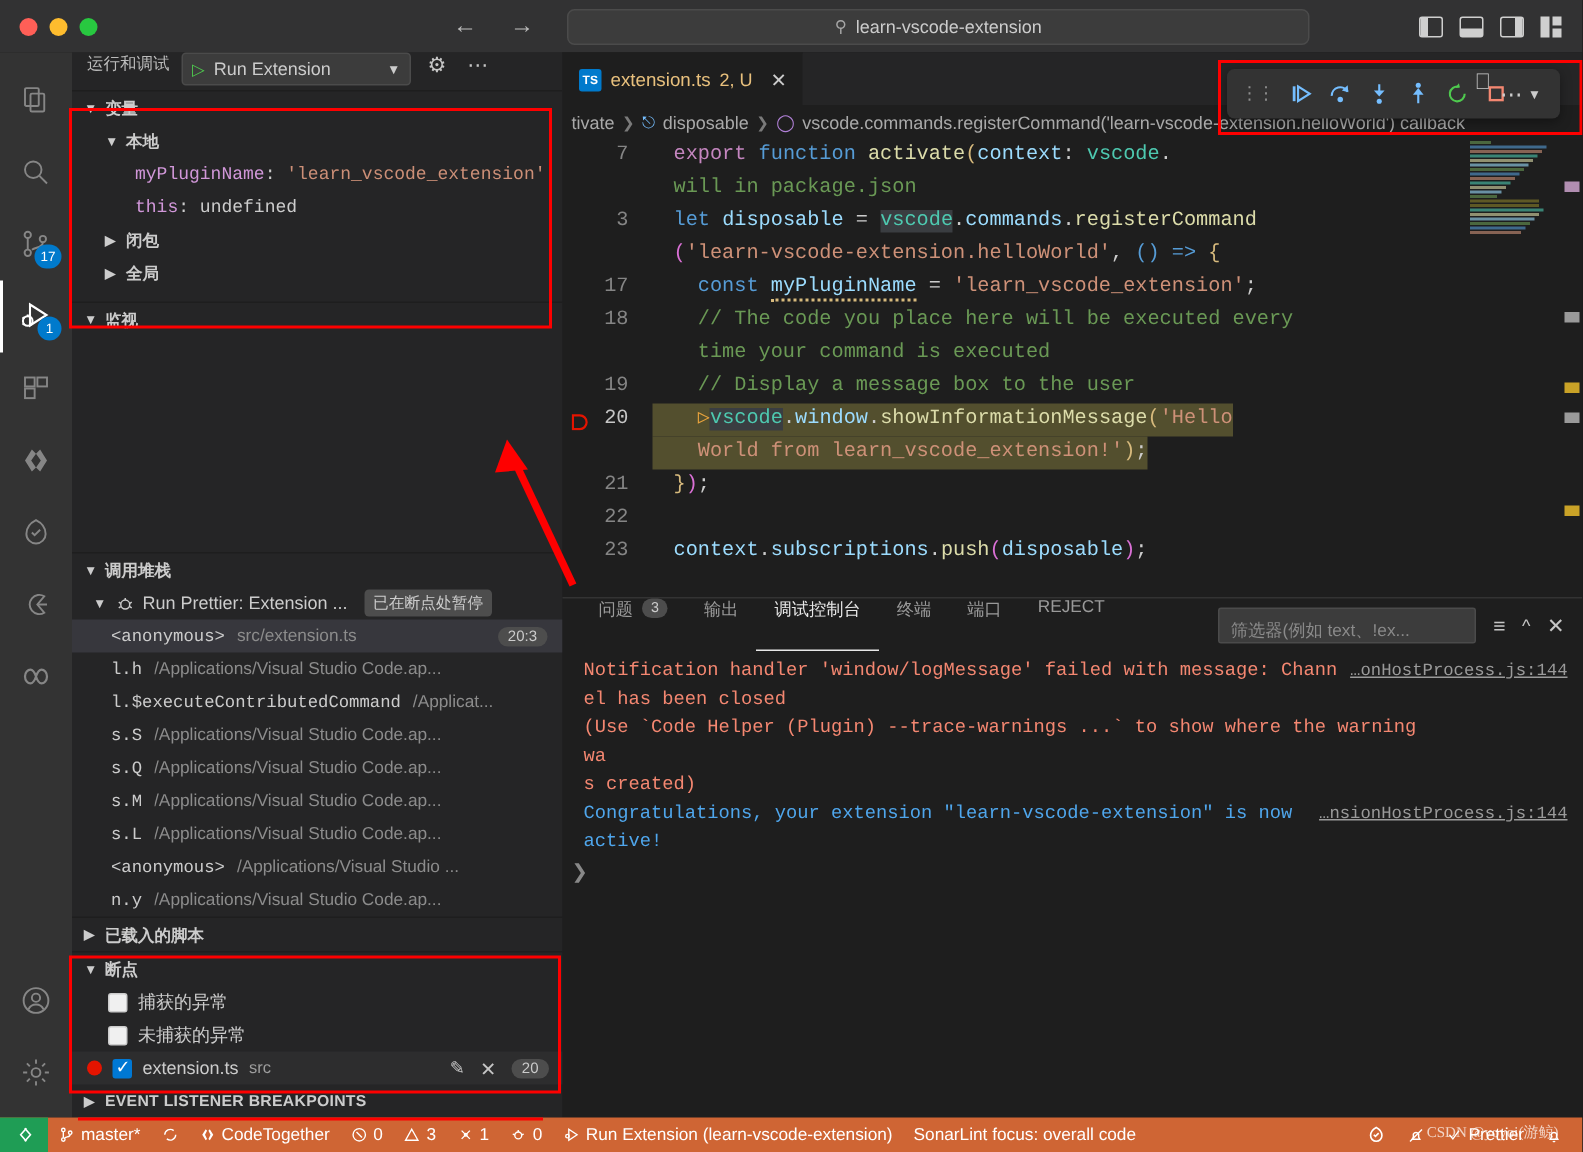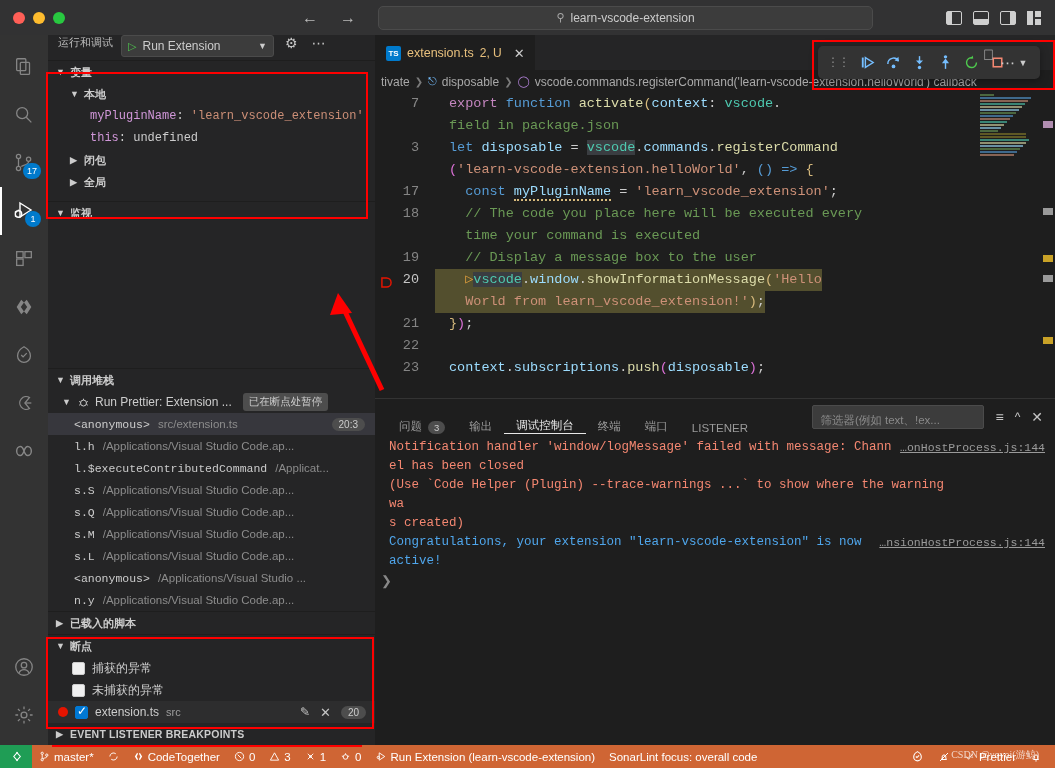--- a/index.html
+++ b/index.html
@@ -164,21 +164,21 @@
   .squig { border-bottom: 2px dotted #d7ba7d; }
 
   .minimap { position:absolute; right:18px; top:0; width:60px; height:305px; opacity:0.75;}
   .mmline { height:2px; margin:1px 0 1px 3px; }
   .overview { position:absolute; right:0; top:0; width:14px; height:305px; background:#1e1e1e;}
   .ovmark { position:absolute; right:2px; width:10px; height:7px; }
 
   
   .panel { position:absolute; left:375px; top:398px; width:680px; height:347px; background:#1e1e1e; border-top:1px solid #333;}
   .paneltabs { height:35px; display:flex; align-items:center; padding-left:12px; gap:0px;}
-  .ptab { font-size:11.5px; color:#9a9a9a; padding:0 12px; height:35px; display:flex; align-items:flex-end; gap:6px; cursor:pointer;}
+  .ptab { font-size:11.5px; color:#9a9a9a; padding:0 12px; height:35px; display:flex; align-items:flex-start; gap:6px; cursor:pointer;}
   .ptab.active { color:#e7e7e7; border-bottom:1px solid #e7e7e7;}
   .pcount { background:#4d4d4d; border-radius:9px; font-size:9.5px; padding:1px 6px; color:#cccccc;}
   .pactions { margin-left:auto; display:flex; align-items:center; gap:11px; padding-right:12px;}
   .filterbox {
     width:172px; height:24px; background:#3c3c3c; border:1px solid #4b4b4b; border-radius:2px;
     display:flex; align-items:flex-end; padding:0 7px; font-size:11.5px; color:#8a8a8a;
   }
   .consolebody { padding:4px 0 0 14px; font-family:"Liberation Mono", monospace; font-size:12.5px; line-height:19px;}
   .cline { display:flex; }
   .ctext { white-space:pre-wrap; max-width:560px;}
@@ -487,21 +487,21 @@
     </div>
 
     <div class="codearea">
       <div id="code-lines">
           <div class="codeline">
             <div class="gutter">7</div>
             <div class="codetext"><span class="kw2">export</span> <span class="kw">function</span> <span class="fn">activate</span><span class="yel">(</span><span class="var">context</span><span class="pn">: </span><span class="ty">vscode</span><span class="pn">.</span></div>
           </div>
           <div class="codeline wrapline">
             <div class="gutter"></div>
-            <div class="codetext"><span class="cmt">field in package.json</span></div>
+            <div class="codetext"><span class="cmt">will in package.json</span></div>
           </div>
           <div class="codeline">
             <div class="gutter">3</div>
             <div class="codetext"><span class="kw">let</span> <span class="var">disposable</span> <span class="pn">= </span><span class="ty selbox">vscode</span><span class="pn">.</span><span class="var">commands</span><span class="pn">.</span><span class="fn">registerCommand</span></div>
           </div>
           <div class="codeline wrapline">
             <div class="gutter"></div>
             <div class="codetext"><span class="pnk">(</span><span class="str">'learn-vscode-extension.helloWorld'</span><span class="pn">, </span><span class="pnb">()</span> <span class="kw">=&gt;</span> <span class="yel">{</span></div>
           </div>
           <div class="codeline">
@@ -642,21 +642,21 @@
       <div class="ptab active">
         <span>调试控制台</span>
       </div>
       <div class="ptab">
         <span>终端</span>
       </div>
       <div class="ptab">
         <span>端口</span>
       </div>
       <div class="ptab">
-        <span>LISTENER</span>
+        <span>REJECT</span>
       </div>
       <div class="pactions">
         <div class="filterbox">
           <span>筛选器(例如 text、!ex...</span>
         </div>
         <span style="color:#c5c5c5;font-size:14px;">≡</span>
         <span style="color:#c5c5c5;font-size:12px;">^</span>
         <span style="color:#c5c5c5;font-size:14px;">✕</span>
       </div>
     </div>

